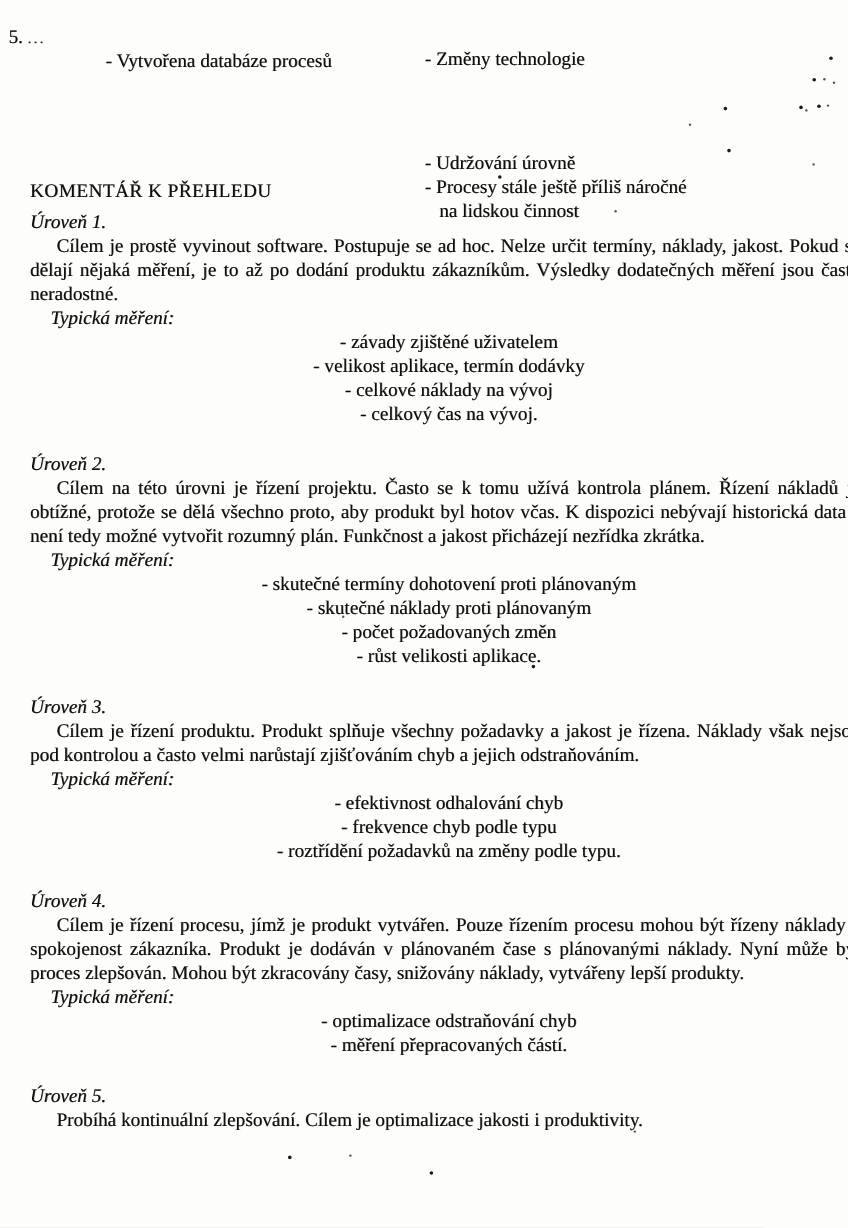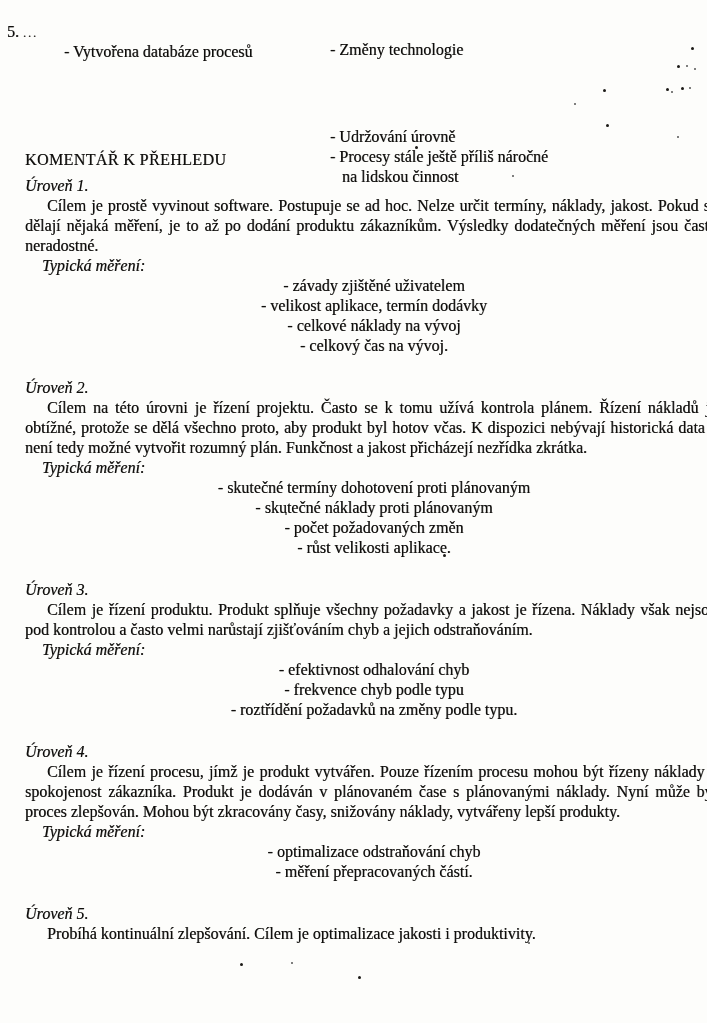--- a/index.html
+++ b/index.html
@@ -12,21 +12,21 @@
     font-family:"Liberation Serif", serif;
     font-size:16px;
     line-height:20px;
     overflow:hidden;
     text-shadow:0.45px 0 0 rgba(10,8,5,0.55); 
   }
   
   .top { position:relative; height:142px; }
   .marker { position:absolute; left:7px; top:22px; }
   .marker .dots { letter-spacing:2px; font-size:12px; color:#2e2c28; }
-  .col { position:absolute; white-space:pre-wrap; }
+  .col { position:absolute; white-space:pre-wrap;margin-left:24px; }
   .col-left  { left:64px;  top:2px; width:268px; }
   .col-right { left:330px; top:0;   width:300px; }
   .block2 { margin-top:27px; }
   
   .comments { position:absolute; left:25px; top:150px; width:692px; }
   .h-kom { letter-spacing:0.4px; }
   .level { margin-top:22px; }
   .level.first { margin-top:6px; }
   .level p { margin:0; text-align:justify; text-indent:22px; }
   .lvl-title { margin:0;font-style:italic; }

